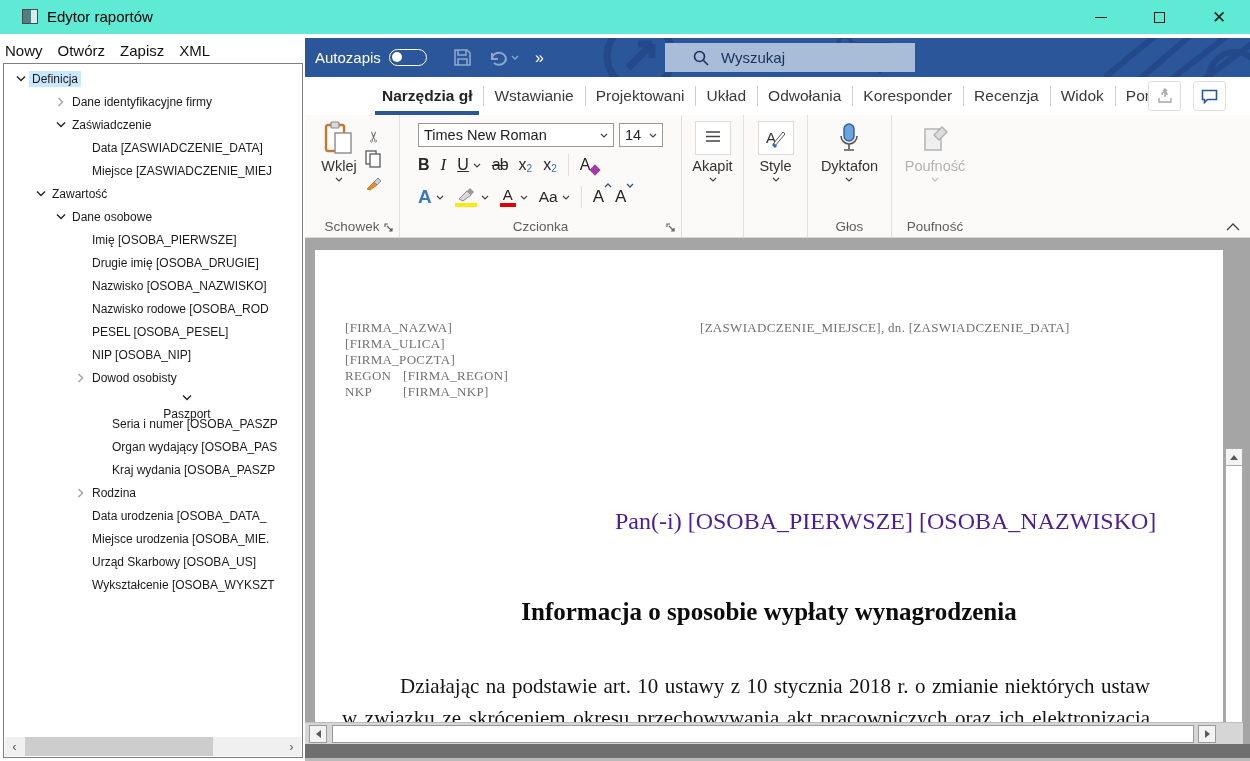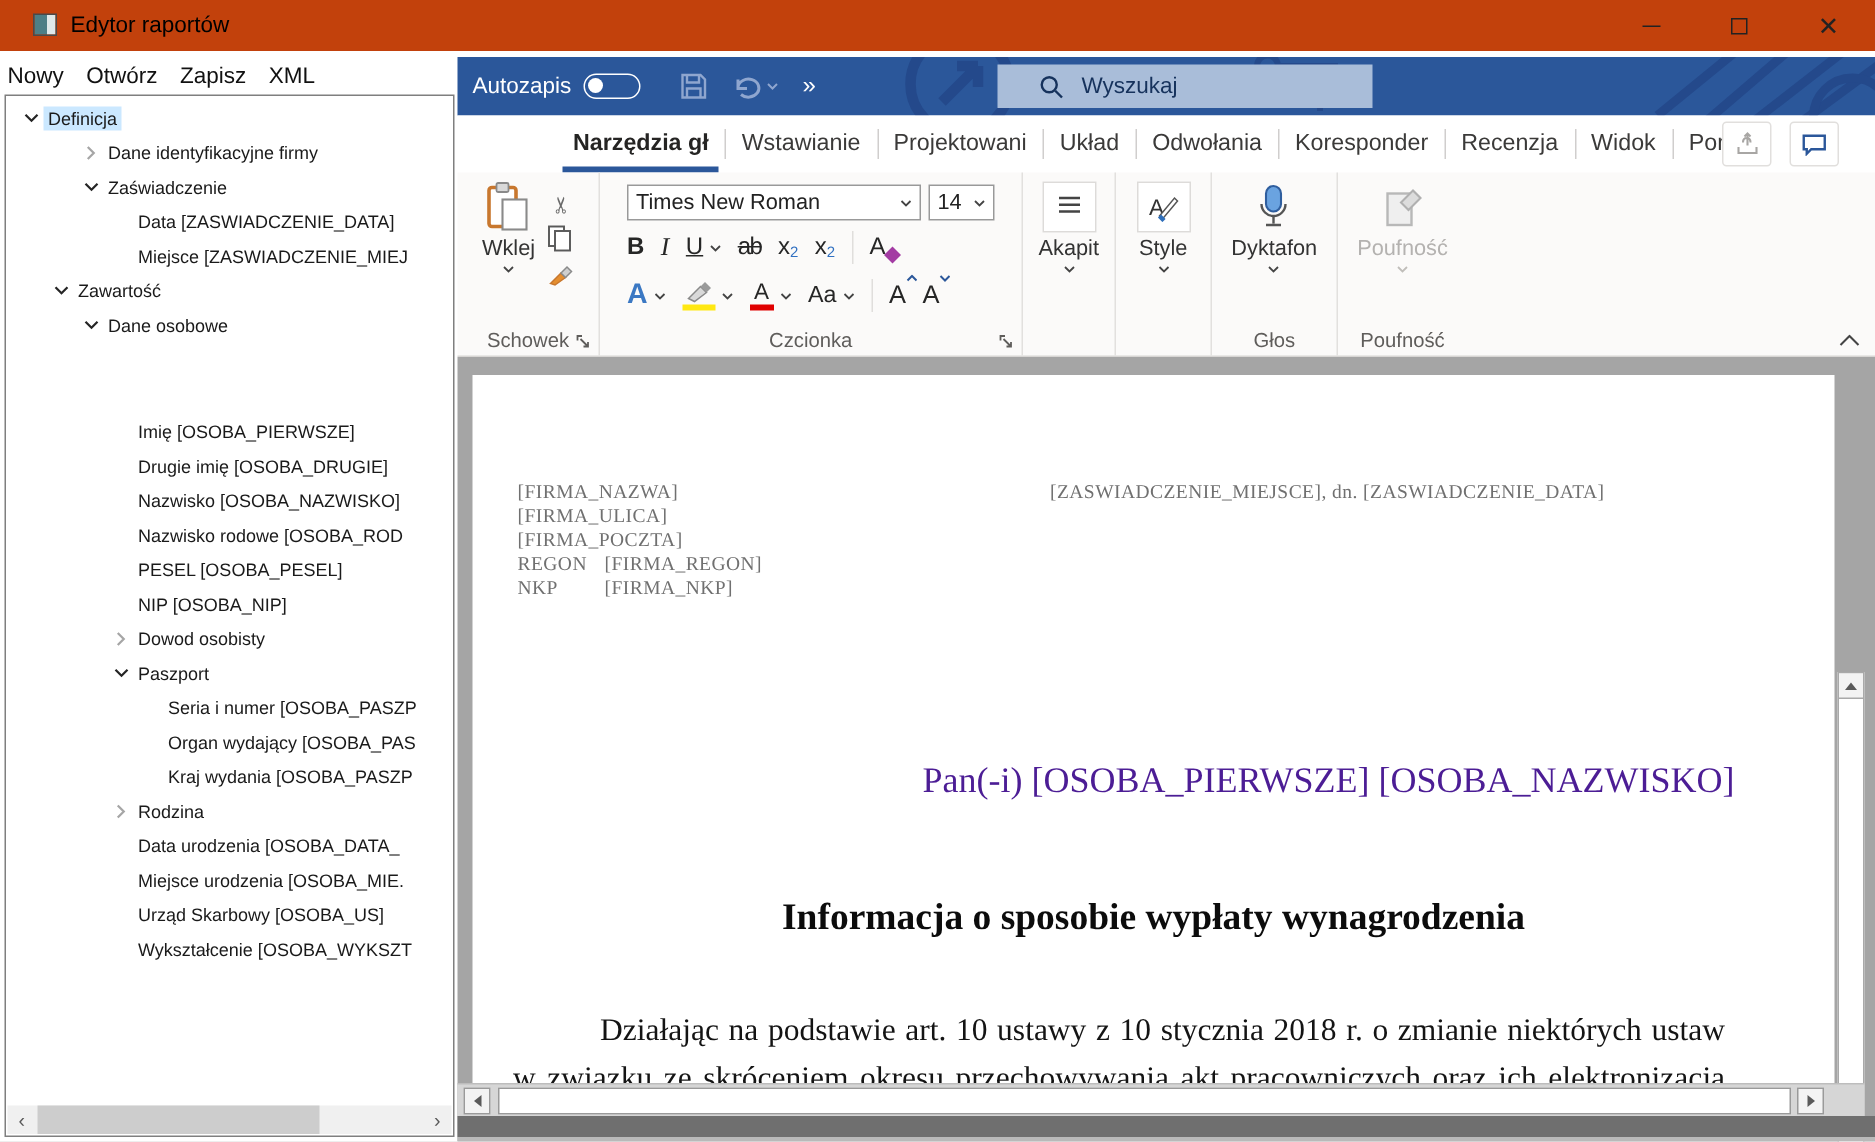--- a/index.html
+++ b/index.html
@@ -1,21 +1,21 @@
 <!DOCTYPE html>
 <html><head>
 <meta charset="utf-8">
 <style>
   * { margin:0; padding:0; box-sizing:border-box; }
   html,body { width:1250px; height:761px; background:#fff; overflow:hidden;
               font-family:"Liberation Sans", sans-serif; }
   #app { position:relative; width:1250px; height:761px; background:#fff; }
 
   
-  .titlebar { position:absolute; left:0; top:0; width:100%; height:34px; background:#c2410c; }
+  .titlebar { position:absolute; left:0; top:0; width:100%; height:34px; background:#5eead4; }
   .app-icon { position:absolute; left:22px; top:9px; width:16px; height:15px;
               border:1px solid #4a4a4a; background:linear-gradient(to right,#4d7f86 60%, #dfe9e9 60%); }
   .app-title { position:absolute; left:47px; top:8px; font-size:15px; color:#000; }
   .winbtn { position:absolute; top:4px; width:46px; height:26px; display:flex; align-items:center; justify-content:center; color:#222; }
   .winbtn.min { left:1078px; } .winbtn.max { left:1136px; } .winbtn.close { left:1196px; }
   .glyph-min { width:12px; height:0; border-top:1.6px solid #222; display:block; }
   .glyph-max { width:11px; height:11px; border:1.4px solid #222; display:block; }
   .glyph-close { font-size:17px; line-height:17px; color:#222; }
 
   .menubar { position:absolute; left:5px; top:42px; display:flex; gap:15px; font-size:15px; color:#111; }
@@ -212,21 +212,21 @@
   </div>
         <div class="tree-row st-expanded" style="padding-left: 48px;">
     <span class="chev">
       <svg class="chev-open" width="10" height="7" viewBox="0 0 10 7">
               <path d="M1 1.5 L5 5.5 L9 1.5" fill="none" stroke="#262626" stroke-width="1.5"></path>
             </svg>
 
     </span>
     <span class="tree-label">Dane osobowe</span>
   </div>
-        <div class="tree-row st-leaf" style="padding-left: 68px; margin-top: 48px;">
+        <div class="tree-row st-leaf" style="padding-left: 68px;">
     <span class="chev">
       
       
     </span>
     <span class="tree-label">Imię [OSOBA_PIERWSZE]</span>
   </div>
         <div class="tree-row st-leaf" style="padding-left: 68px;">
     <span class="chev">
       
       
@@ -263,21 +263,21 @@
   </div>
         <div class="tree-row st-collapsed" style="padding-left: 68px;">
     <span class="chev">
 
       <svg class="chev-closed" width="7" height="10" viewBox="0 0 7 10">
               <path d="M1.5 1 L5.5 5 L1.5 9" fill="none" stroke="#a6a6a6" stroke-width="1.5"></path>
             </svg>
     </span>
     <span class="tree-label">Dowod osobisty</span>
   </div>
-        <div class="tree-row st-expanded" style="padding-left: 68px;">
+        <div class="tree-row st-expanded" style="padding-left: 68px; flex-direction: column;">
     <span class="chev">
       <svg class="chev-open" width="10" height="7" viewBox="0 0 10 7">
               <path d="M1 1.5 L5 5.5 L9 1.5" fill="none" stroke="#262626" stroke-width="1.5"></path>
             </svg>
 
     </span>
     <span class="tree-label">Paszport</span>
   </div>
         <div class="tree-row st-leaf" style="padding-left: 88px;">
     <span class="chev">

